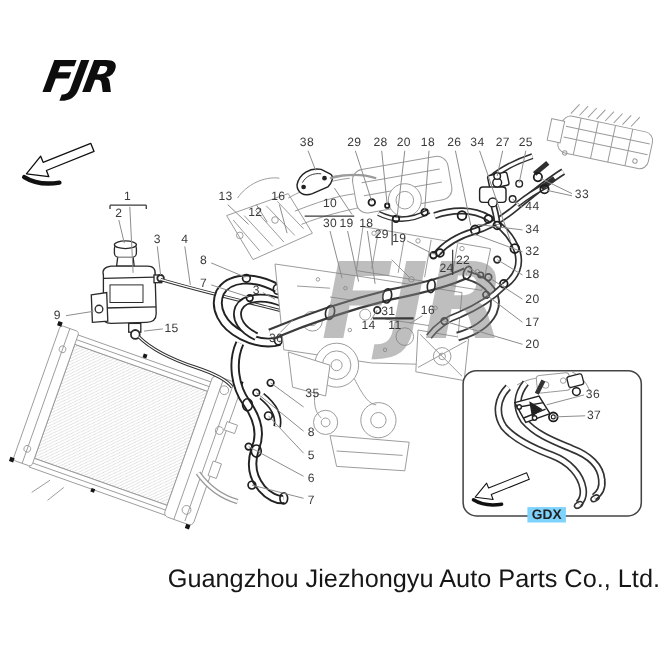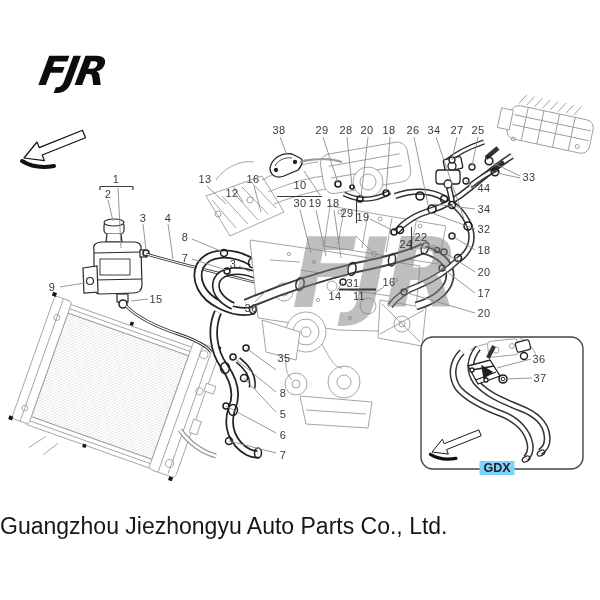--- a/index.html
+++ b/index.html
@@ -6,21 +6,21 @@
   #page{position:relative;width:600px;height:600px;background:#fff;overflow:hidden;
         font-family:"Liberation Sans",sans-serif;}
   #art,#leader-layer{position:absolute;left:0;top:0;pointer-events:none;}
   #logo{position:absolute;left:40px;top:48px;font-family:"DejaVu Sans",sans-serif;
         font-size:40px;font-weight:bold;font-style:italic;letter-spacing:-3px;
         color:#0d0d0d;transform:skewX(-10deg);}
   .callout{position:absolute;transform:translate(-50%,-50%);
            font-size:11px;color:#3a3a3a;letter-spacing:0.3px;white-space:nowrap;}
   #gdx-caption{position:absolute;left:497px;top:468px;transform:translate(-50%,-50%);
            background:#7dd3fc;padding:0 4px;font-size:12.5px;font-weight:bold;color:#222;}
-  #footer{position:absolute;left:0;top:513px;width:600px;text-align:left;
+  #footer{position:absolute;left:0;top:513px;width:600px;text-align:right;
            font-size:23px;color:#161616;}
 </style>
 </head>
 <body>
 
 <div id="page">
 
   <svg id="art" width="600" height="600" viewBox="0 0 600 600">
     <defs>
       <pattern id="hatch" width="3.5" height="3.5" patternUnits="userSpaceOnUse">

